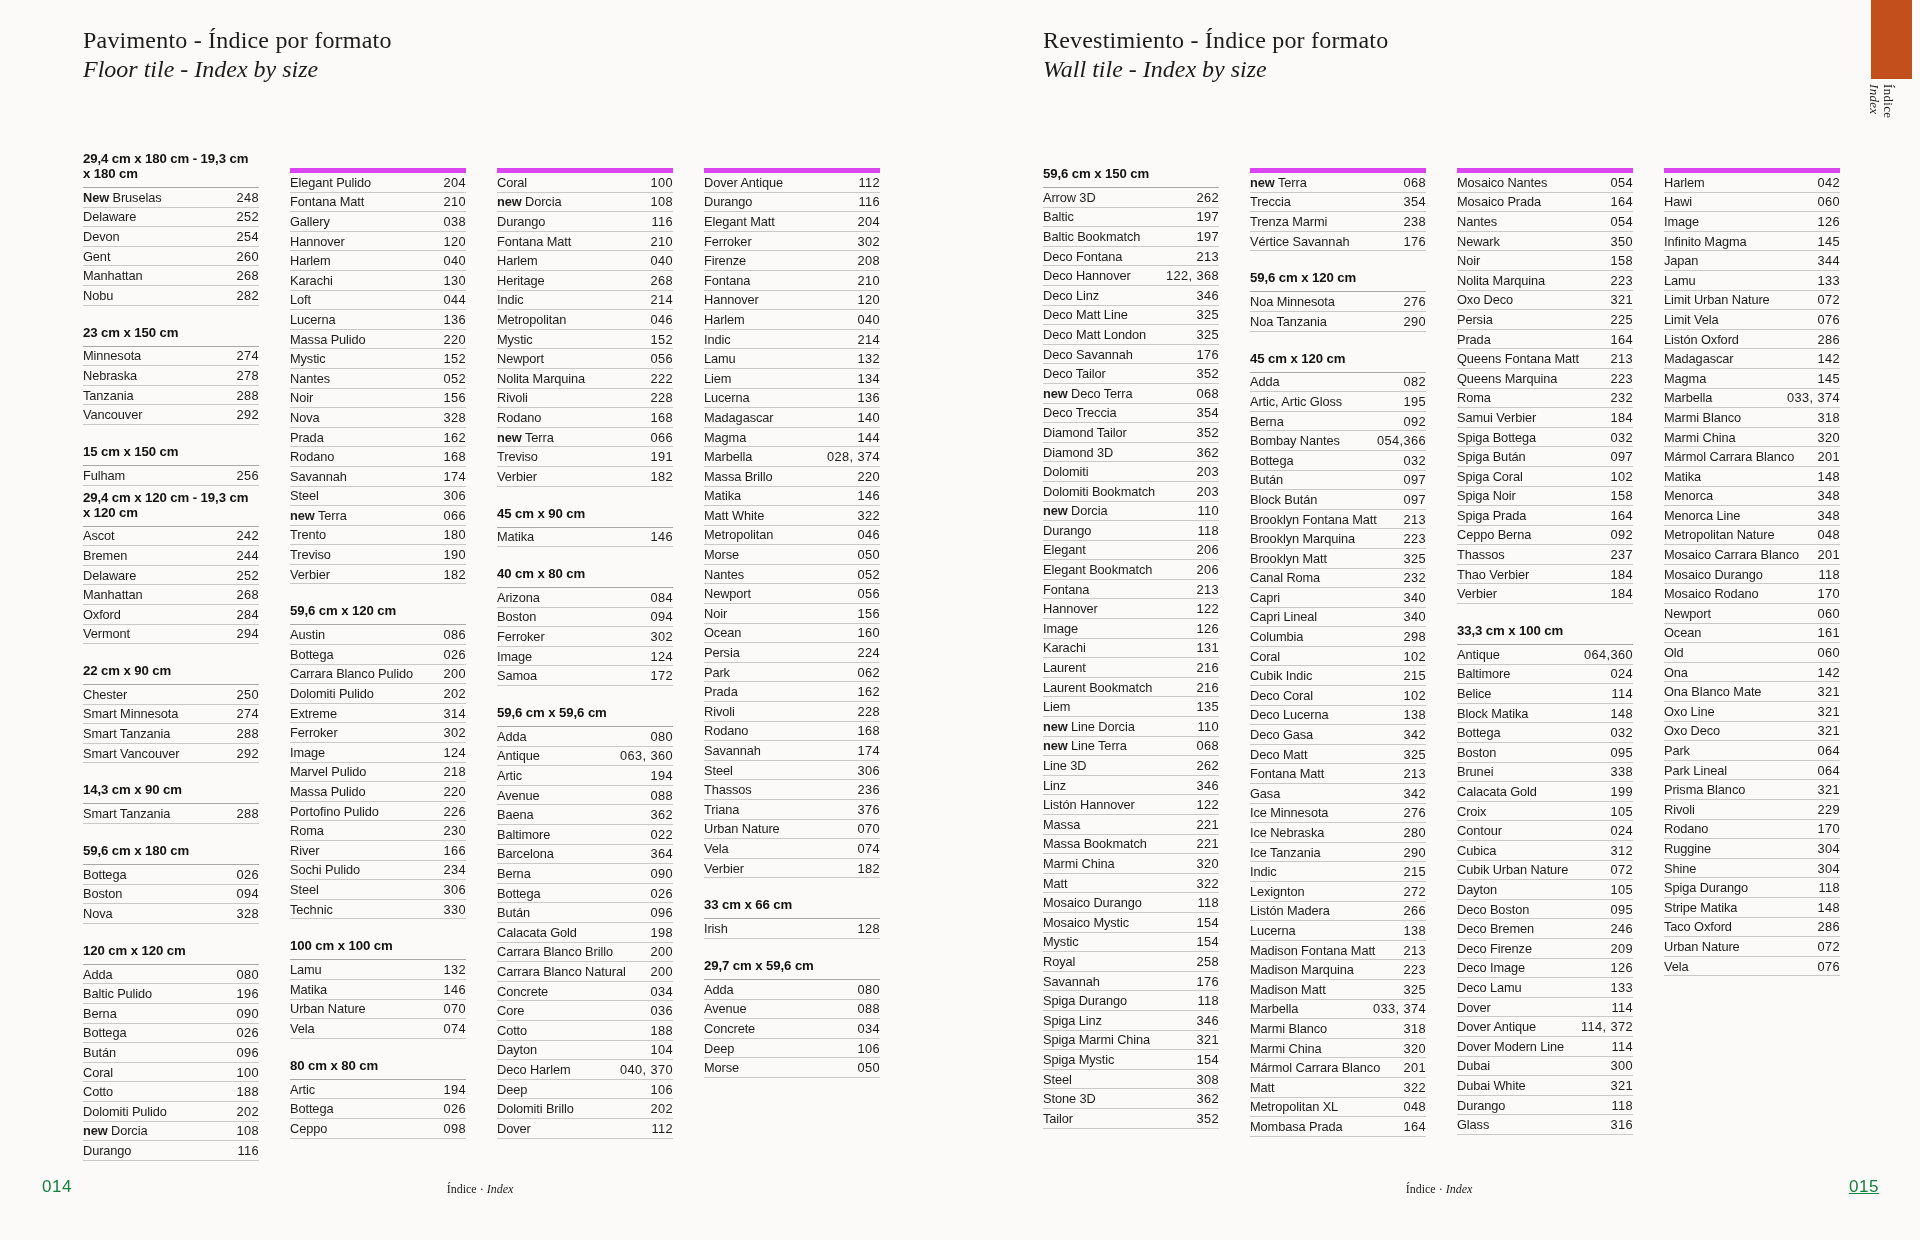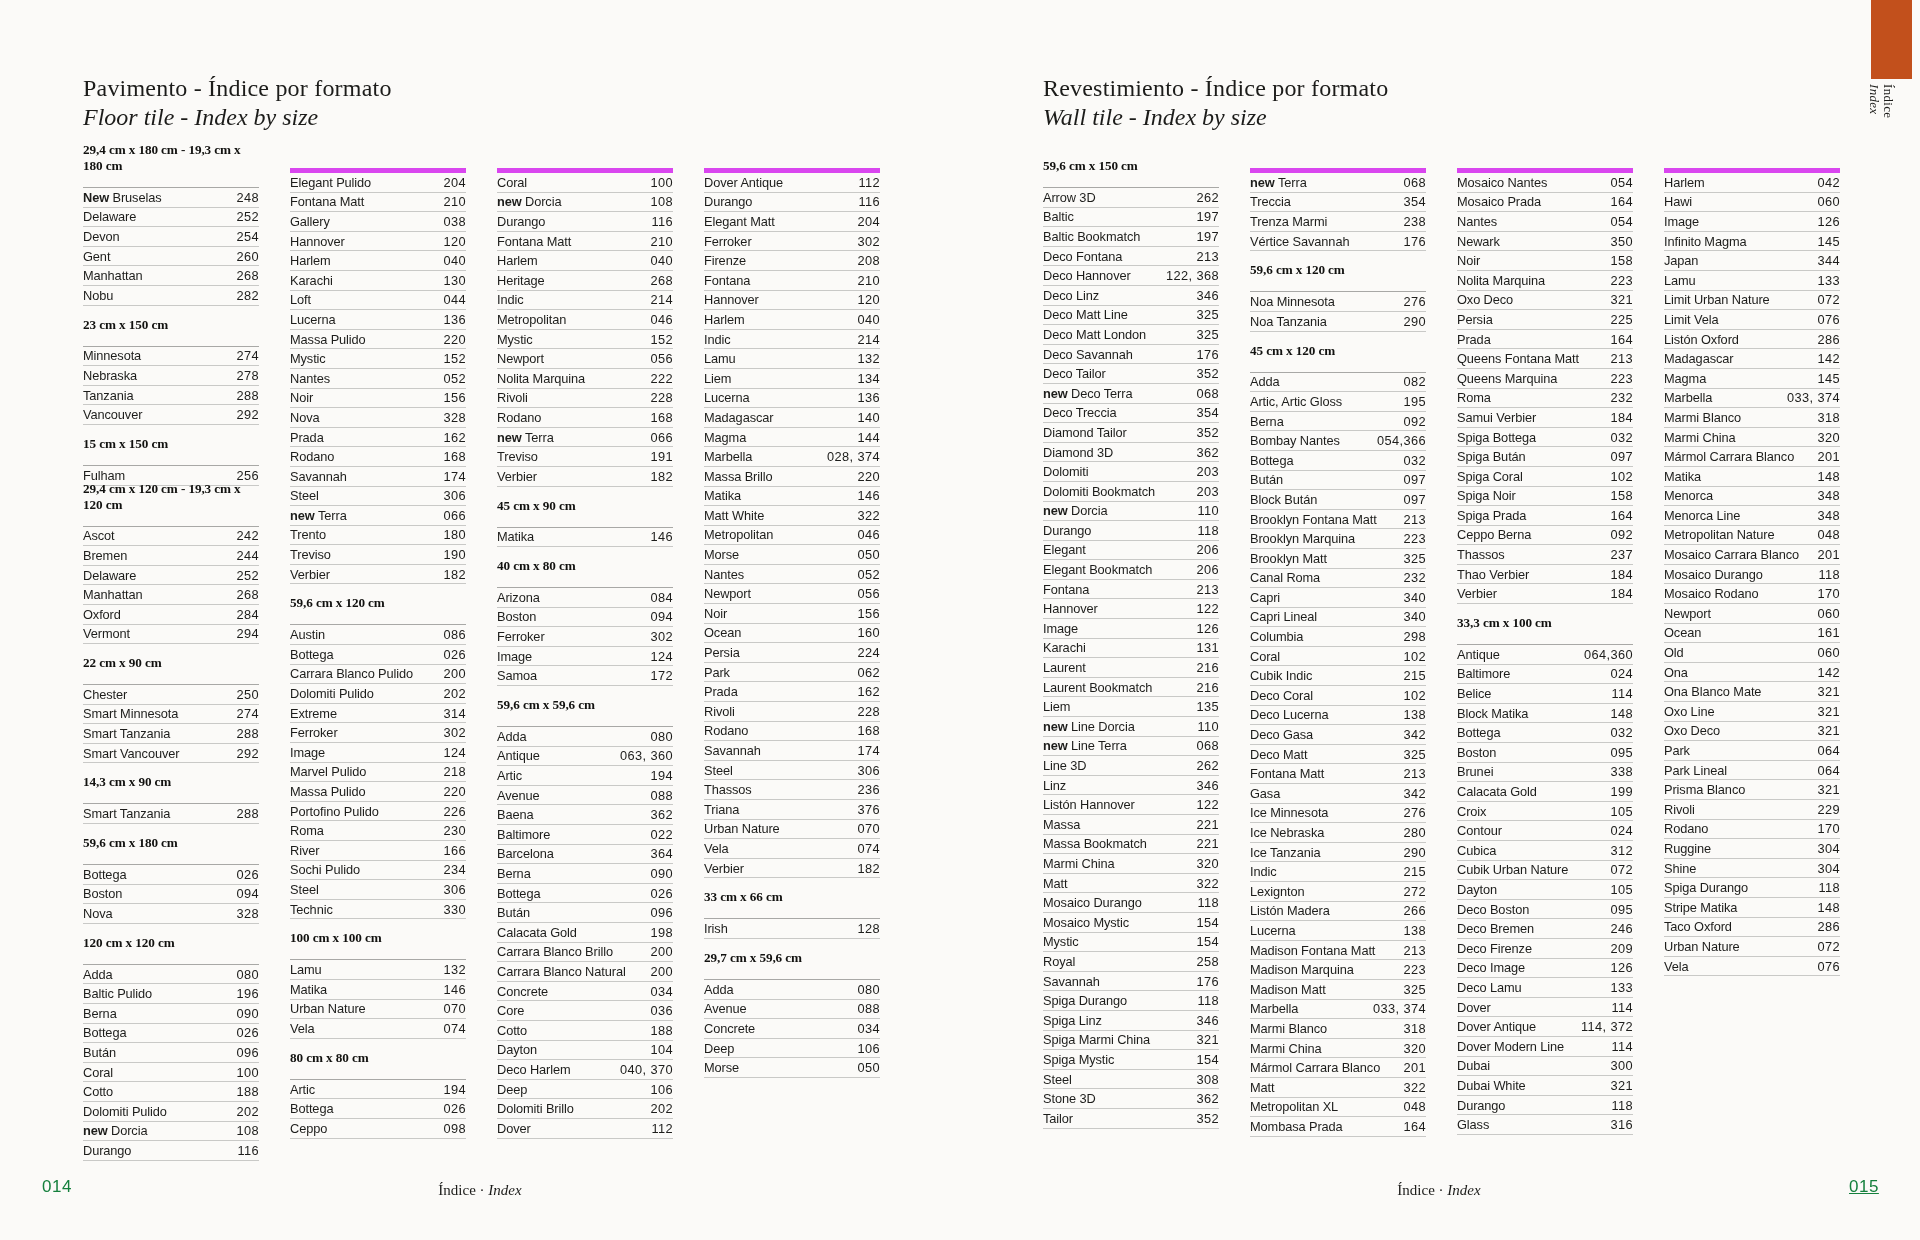--- a/index.html
+++ b/index.html
@@ -3,41 +3,41 @@
 <meta charset="utf-8">
 <style>
   * { margin:0; padding:0; box-sizing:border-box; }
   html,body { width:1920px; height:1240px; overflow:hidden; }
   body { background:#fbfaf8; font-family:"Liberation Sans", sans-serif; color:#1d1d1b; position:relative; }
 
   .page { position:absolute; top:0; width:960px; height:1240px; }
   .page.left { left:0; }
   .page.right { left:960px; }
 
-  .titles { position:absolute; left:83px; top:26px; font-family:"Liberation Serif", serif; color:#1c1c1a;margin-top:48px; }
+  .titles { position:absolute; left:83px; top:26px; font-family:"Liberation Serif", serif; color:#1c1c1a; }
   .titles .t1 { font-size:24px; line-height:29px; font-weight:400; letter-spacing:0.2px; }
   .titles .t2 { font-size:24px; line-height:29px; font-style:italic; font-weight:400; }
 
   .cols { position:absolute; left:83px; top:168px; display:flex; gap:31px; }
   .col { width:176px; }
   .col.cont { border-top:5px solid #d946ef;text-align:center; }
 
   .sec-h { font-weight:700; font-size:13.2px; letter-spacing:-0.1px; color:#121210;
-           height:20px; display:flex; align-items:flex-end; padding-bottom:13px;
-           border-bottom:1px solid #a8a8a6; margin-top:21px;font-family:Liberation Serif, serif; }
+           height:20px; display:flex; align-items:flex-end; padding-bottom:6px;
+           border-bottom:1px solid #a8a8a6; margin-top:21px; }
   .sec-h.first { margin-top:0; }
 
   .row { display:flex; justify-content:space-between; align-items:center;
          height:19.6px; border-bottom:1px solid #c9c9c7; font-size:12.8px; }
   .row .nm { letter-spacing:-0.1px; white-space:nowrap; }
   .row .nm b { font-weight:700; }
   .row .pg { letter-spacing:0.4px; }
 
   .footer-label { position:absolute; top:1182px; font-family:"Liberation Serif", serif;
-                  font-size:15px; color:#1c1c1a; transform:translateX(-50%); white-space:nowrap; }
+                  font-size:12px; color:#1c1c1a; transform:translateX(-50%); white-space:nowrap; }
   .footer-label .it { font-style:italic; }
   .pageno { position:absolute; top:1177px; font-size:17px; letter-spacing:0.5px; color:#15803d; }
   .pageno.l { left:42px; }
   .pageno.r { left:1849px;text-decoration:underline; }
 
   .tab { position:absolute; top:0; left:1871px; width:41px; height:79px; }
   .tab-label { position:absolute; top:84px; right:25px; writing-mode:vertical-rl;
                font-family:"Liberation Serif", serif; font-size:13px; line-height:14px;
                color:#1c1c1a; letter-spacing:0.3px; }
   .tab-label .it { font-style:italic; }

